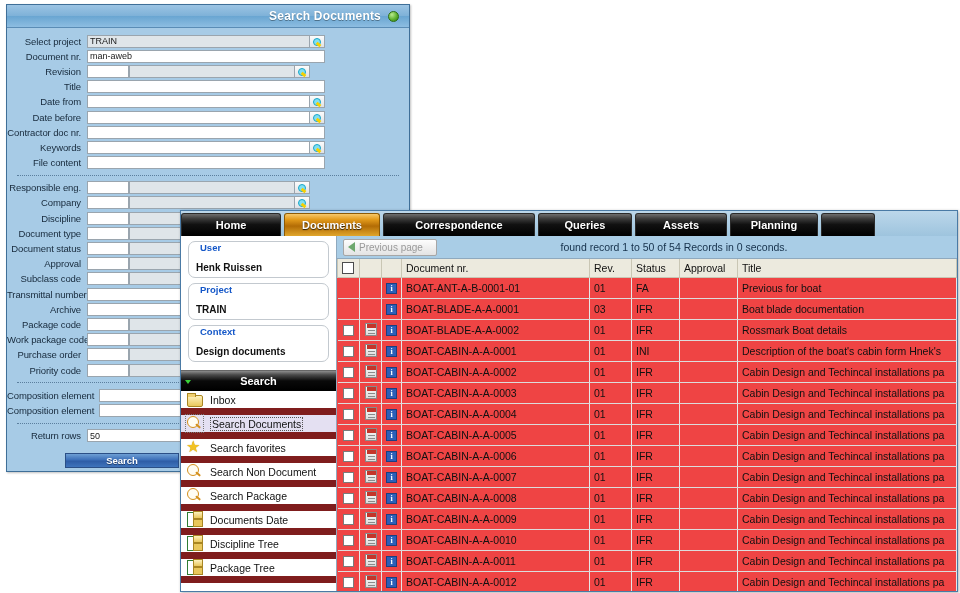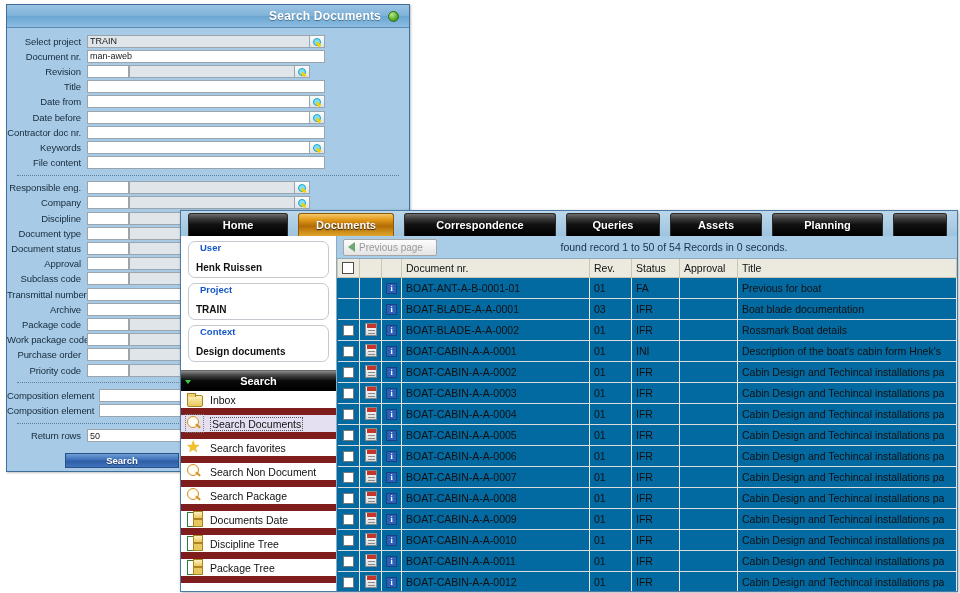--- a/index.html
+++ b/index.html
@@ -105,21 +105,21 @@
     padding: 0 0 0 0;
   }
   .tab {
     height: 23px; margin-right: 3px;
     display: flex; align-items: center; justify-content: center;
     font-size: 11px; font-weight: bold; color: #ffffff;
     background: linear-gradient(to bottom,#6e6e6e 0%,#3a3a3a 22%,#111111 48%,#000000 100%);
     border: 1px solid #2a2a2a; border-bottom: none;
     border-radius: 3px 3px 0 0;
     text-shadow: 0 1px 1px rgba(0,0,0,.8);
-    cursor: pointer; padding: 0 8px; margin-left: 7px;
+    cursor: pointer; padding: 0 8px;
   }
   .tab.active {
     background: linear-gradient(to bottom,#f6c86a 0%,#e39b1c 25%,#b36c05 55%,#e0a62c 100%);
     border-color: #8c5a06;
     color: #ffffff;
   }
   #content { display: flex; height: calc(100% - 25px); }
 
   
   #sidebar {
@@ -200,21 +200,21 @@
     border-top:1.6px solid #2e7d32; border-bottom:1.6px solid #2e7d32;
   }
   .ic-tree::after {
     content:""; position:absolute; left:7px; top:0px;
     width:8px; height:6px; background: linear-gradient(to bottom,#fdf1bd,#e9c75c);
     border:1px solid #a98622;
     box-shadow: 0 8px 0 -1px #e9c75c, 0 8px 0 0 #a98622;
   }
 
   
-  #main { flex: 1; display: flex; flex-direction: column; background:#0369a1; min-width:0; }
+  #main { flex: 1; display: flex; flex-direction: column; background:#ef4444; min-width:0; }
   #toolbar {
     height: 23px; background: #a9cde6;
     display: flex; align-items: center; padding: 0 6px;
     border-bottom: 1px solid #8fa9be;
   }
   #prev-page-btn {
     height: 17px; min-width: 94px; padding: 0 8px 0 4px;
     background: linear-gradient(to bottom,#fdfdfd,#e3e3e3);
     border: 1px solid #a6a6a6; border-radius: 2px;
     display: flex; align-items: center; gap: 4px;
@@ -494,21 +494,21 @@
         </div>
         <div class="tab" style="width: 152px;">
           <span>Correspondence</span>
         </div>
         <div class="tab" style="width: 94px;">
           <span>Queries</span>
         </div>
         <div class="tab" style="width: 92px;">
           <span>Assets</span>
         </div>
-        <div class="tab" style="width: 111px;">
+        <div class="tab" style="width: 88px;">
           <span>Planning</span>
         </div>
         <div class="tab" style="width: 54px;">
           <span></span>
         </div>
       </div>
 
     <div id="content">
 
       <div id="sidebar">

